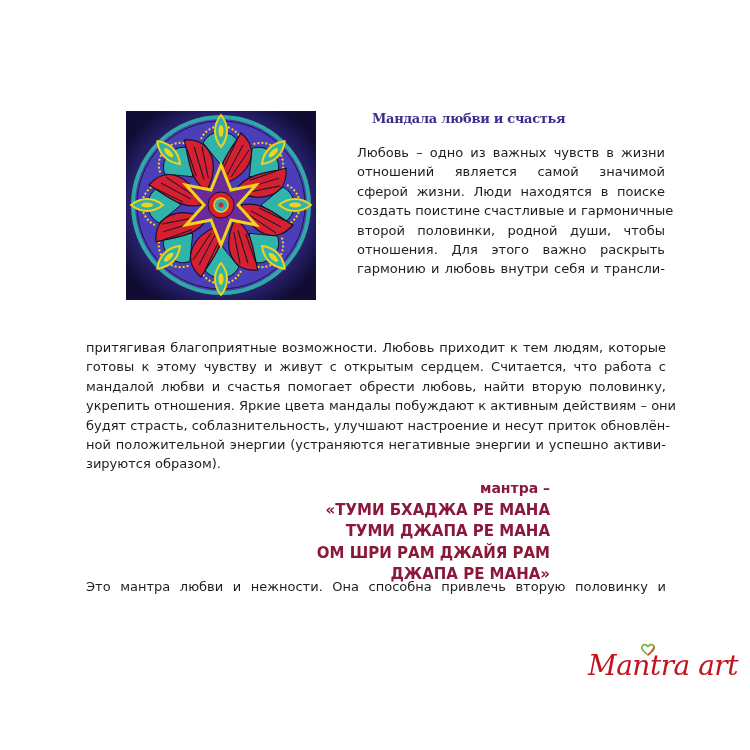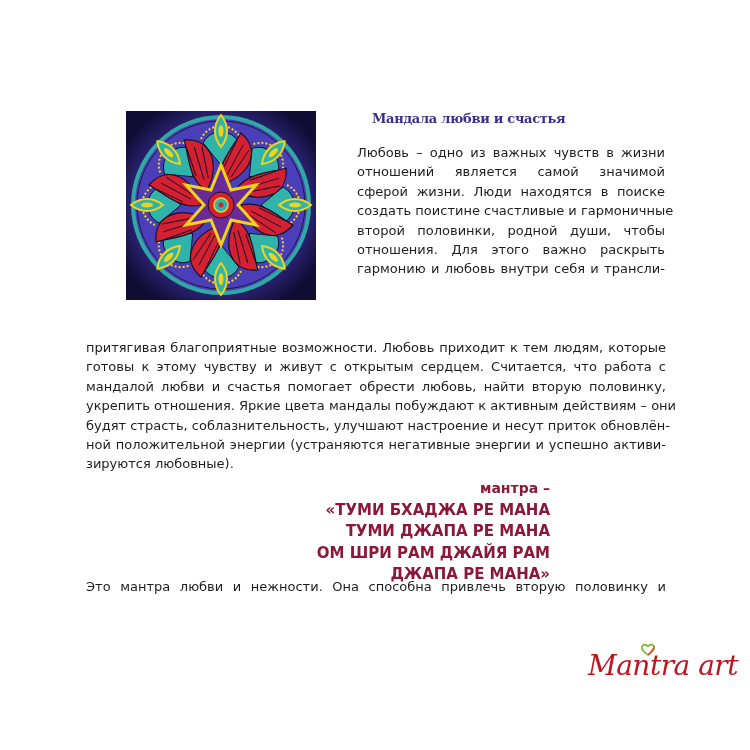--- a/index.html
+++ b/index.html
@@ -91,21 +91,21 @@
   <span>гармонию и любовь внутри себя и трансли-</span>
 </div>
 
 <div class="body-text para-full">
   <span>притягивая благоприятные возможности. Любовь приходит к тем людям, которые</span>
   <span>готовы к этому чувству и живут с открытым сердцем. Считается, что работа с</span>
   <span>мандалой любви и счастья помогает обрести любовь, найти вторую половинку,</span>
   <span>укрепить отношения. Яркие цвета мандалы побуждают к активным действиям – они</span>
   <span>будят страсть, соблазнительность, улучшают настроение и несут приток обновлён-</span>
   <span>ной положительной энергии (устраняются негативные энергии и успешно активи-</span>
-  <span class="last">зируются любовные).</span>
+  <span class="last">зируются образом).</span>
 </div>
 
 <div class="mantra">
   <div class="m-label">мантра –</div>
   <div>«ТУМИ БХАДЖА РЕ МАНА</div>
   <div>ТУМИ ДЖАПА РЕ МАНА</div>
   <div>ОМ ШРИ РАМ ДЖАЙЯ РАМ</div>
   <div>ДЖАПА РЕ МАНА»</div>
 </div>
 

